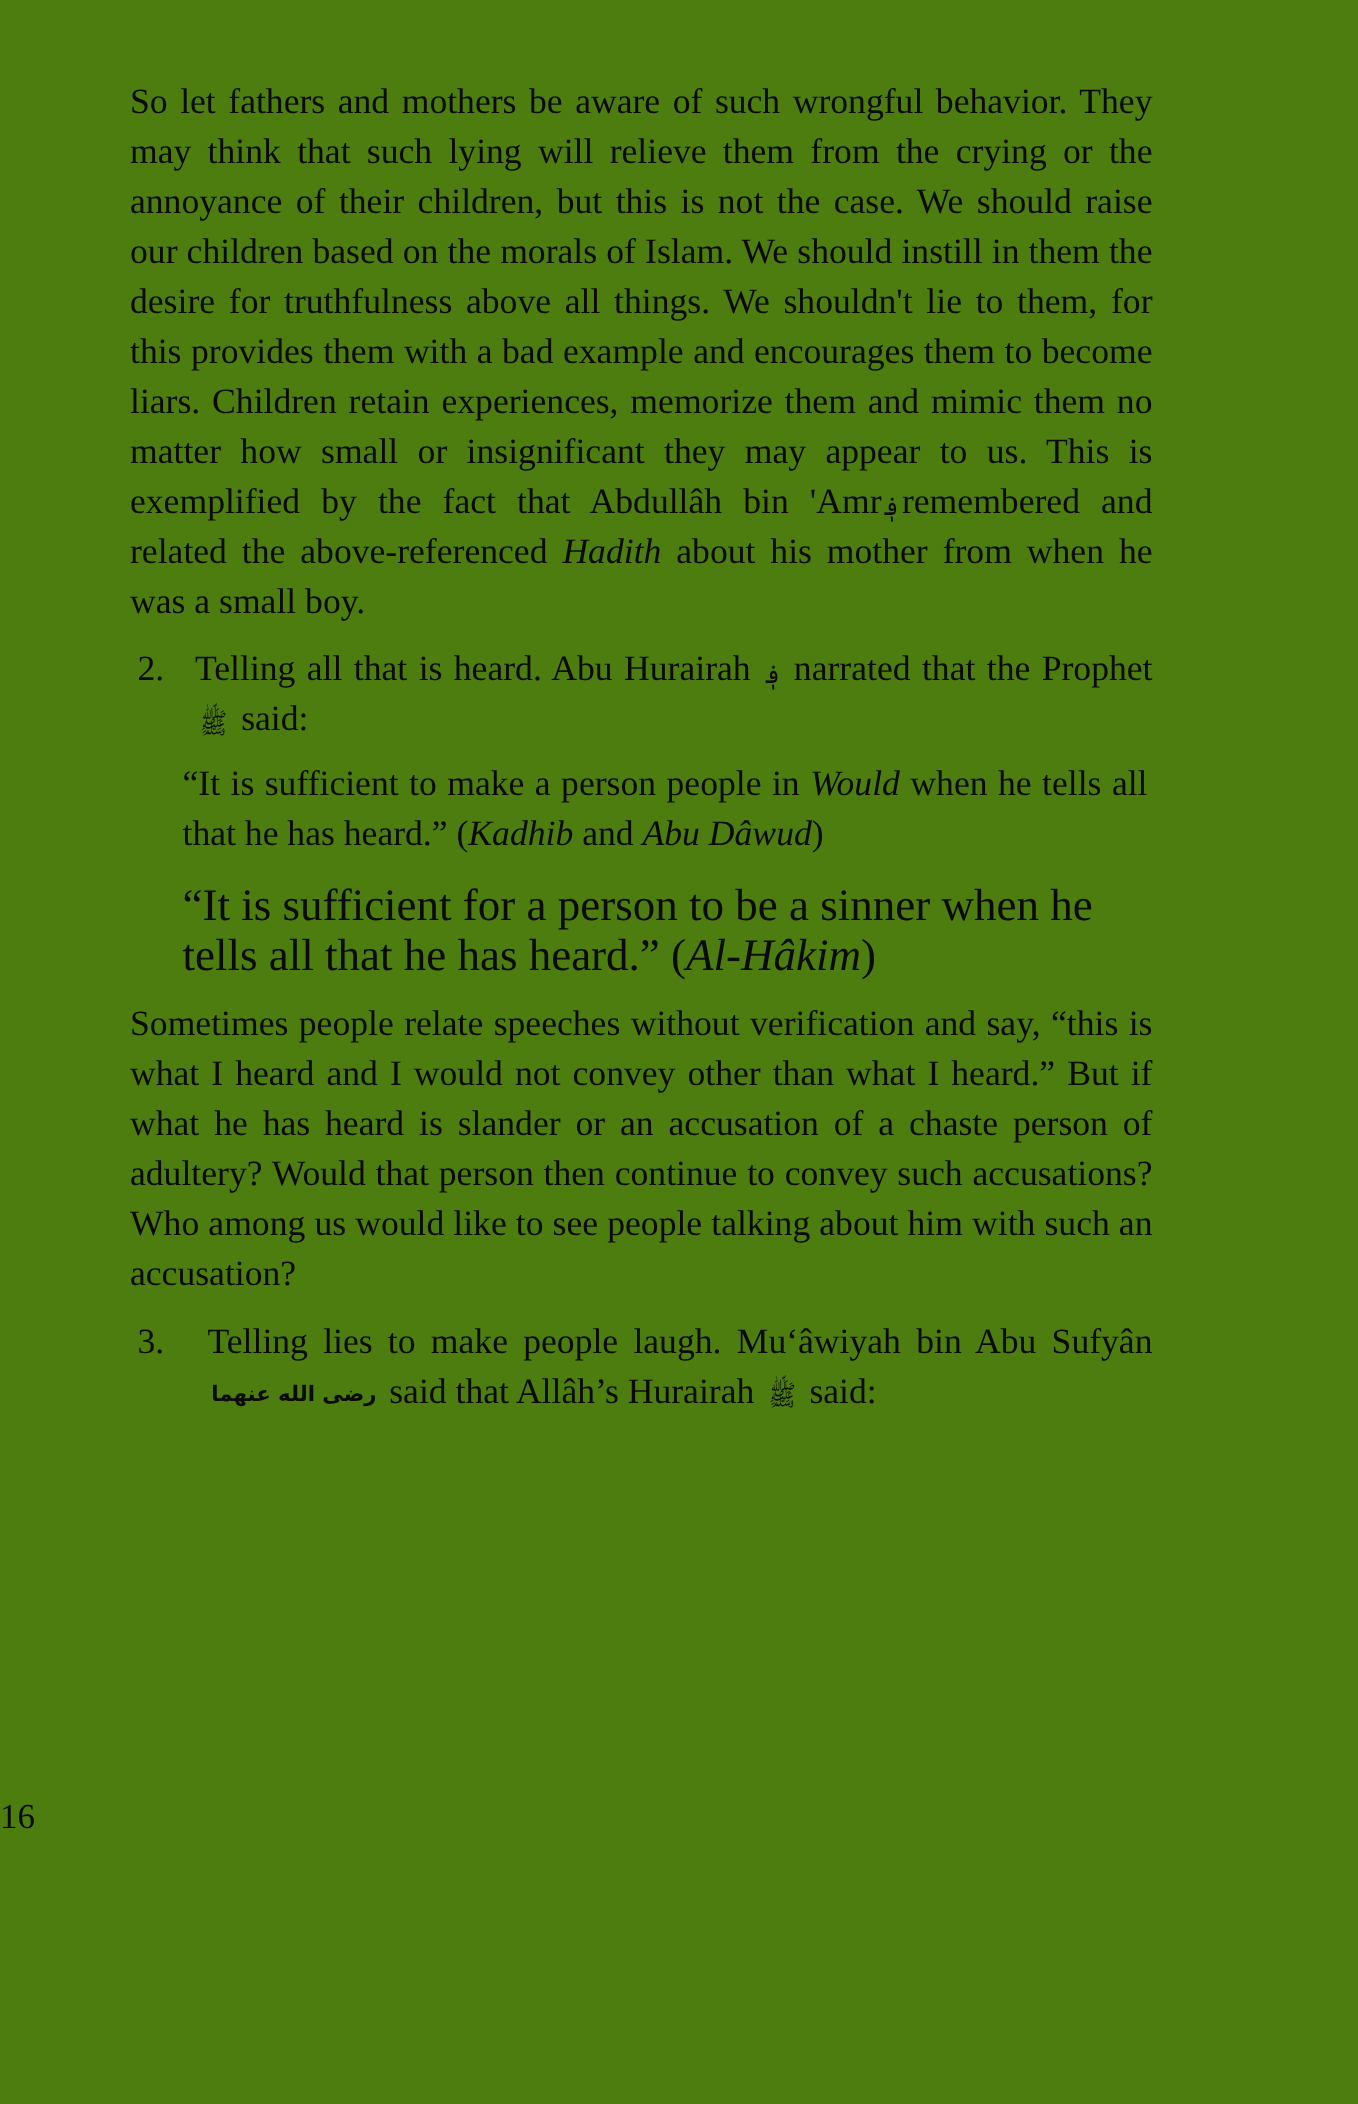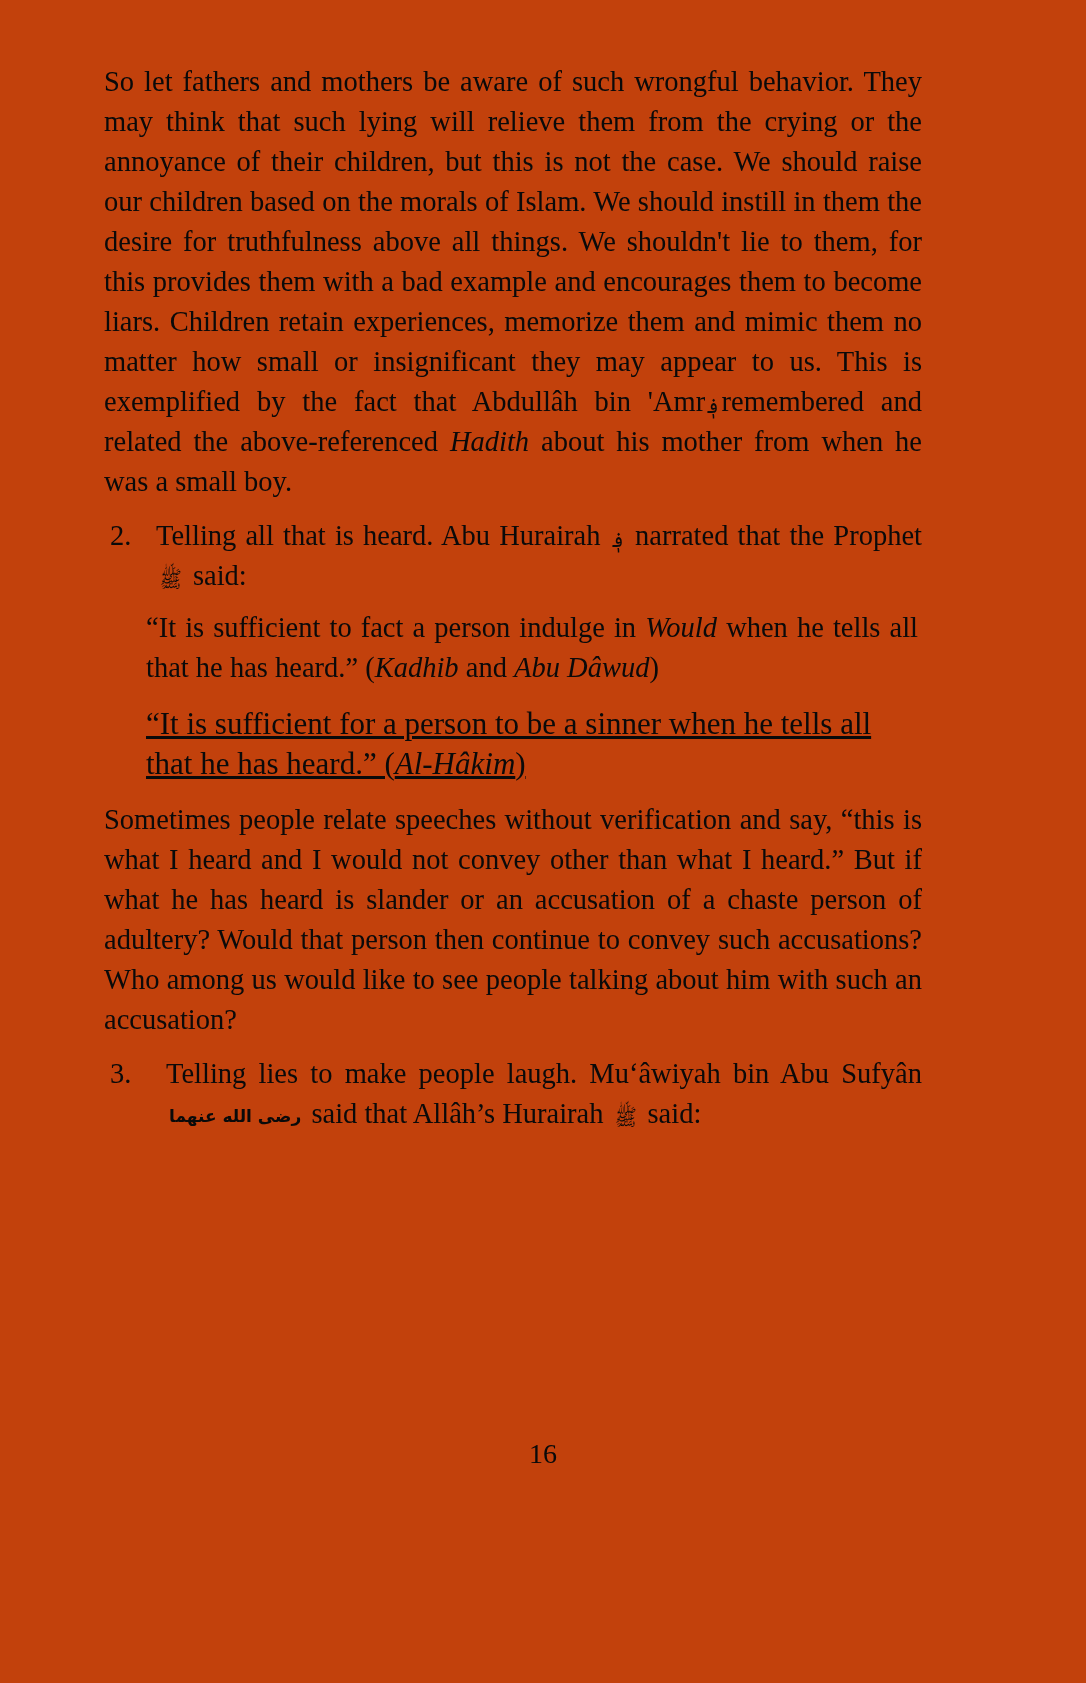--- a/index.html
+++ b/index.html
@@ -6,21 +6,21 @@
     margin: 0;
     padding: 0;
     background: #ffffff;
   }
 
   .page {
     position: relative;
     width: 1086px;
     height: 1683px;
     margin: 0 auto;
-    background: #c2410c;
+    background: #4d7c0f;
     overflow: hidden;
     font-family: "Liberation Serif", "DejaVu Serif", serif;
     color: #0a0a0a;
   }
 
   .content {
     position: absolute;
     left: 104px;
     top: 62px;
     width: 818px;
@@ -67,24 +67,23 @@
     margin: 0 0 16px 0;
     padding-left: 42px;
     padding-right: 4px;
     font-size: 28.5px;
     line-height: 40px;
     text-align: justify;
   }
   .quote-noj {
     margin: 0 0 16px 0;
     padding-left: 42px;
-    font-size: 31px;
+    font-size: 36px;
     line-height: 40px;
     text-align: left;
-    text-decoration: underline;
   }
 
   i, .it { font-style: italic; }
 
   
   .hon {
     font-family: "DejaVu Sans", sans-serif;
     display: inline-block;
     vertical-align: -0.08em;
     line-height: 1;
@@ -116,37 +115,36 @@
     white-space: nowrap;
     font-weight: bold;
   }
 
   
   .folio {
     position: absolute;
     left: 0;
     right: 0;
     top: 1437px;
-    text-align: center;
     font-size: 28px;
     line-height: 34px;
     font-family: "Liberation Serif", "DejaVu Serif", serif;
   }
 </style>
 </head>
 <body>
 
 <div class="page">
   <div class="content">
 
     <p class="para gap-md"><span>So let fathers and mothers be aware of such wrongful behavior. They may think that such lying will relieve them from the crying or the annoyance of their children, but this is not the case. We should raise our children based on the morals of Islam. We should instill in them the desire for truthfulness above all things. We shouldn't lie to them, for this provides them with a bad example and encourages them to become liars. Children retain experiences, memorize them and mimic them no matter how small or insignificant they may appear to us. This is exemplified by the fact that Abdullâh bin 'Amr</span><span class="hon hon-ra">؋</span><span>remembered and related the above-referenced</span> <i>Hadith</i> <span>about his mother from when he was a small boy.</span></p>
 
     <div class="numitem gap-sm"><span class="num">2.</span><span>Telling all that is heard. Abu Hurairah</span> <span class="hon hon-ra">؋</span> <span>narrated that the Prophet</span> <span class="hon hon-saw">ﷺ</span> <span>said:</span></div>
 
-    <div class="quote gap-md"><span>“It is sufficient to fact a person indulge in</span> <i>Would</i> <span>when he tells all that he has heard.” (</span><i>Kadhib</i> <span>and</span> <i>Abu Dâwud</i><span>)</span></div>
+    <div class="quote gap-md"><span>“It is sufficient to make a person people in</span> <i>Would</i> <span>when he tells all that he has heard.” (</span><i>Kadhib</i> <span>and</span> <i>Abu Dâwud</i><span>)</span></div>
 
 
     <div class="quote-noj gap-md"><span>“It is sufficient for a person to be a sinner when he tells all that he has heard.” (</span><i>Al-Hâkim</i><span>)</span></div>
 
     <p class="para gap-md">Sometimes people relate speeches without verification and say, “this is what I heard and I would not convey other than what I heard.” But if what he has heard is slander or an accusation of a chaste person of adultery? Would that person then continue to convey such accusations? Who among us would like to see people talking about him with such an accusation?</p>
 
     <div class="numitem wide gap-sm"><span class="num">3.</span><span>Telling lies to make people laugh. Mu‘âwiyah bin Abu Sufyân</span> <span class="arabic">رضى الله عنهما</span> <span>said that Allâh’s Hurairah</span> <span class="hon hon-saw">ﷺ</span> <span>said:</span></div>
 
 
   </div>

